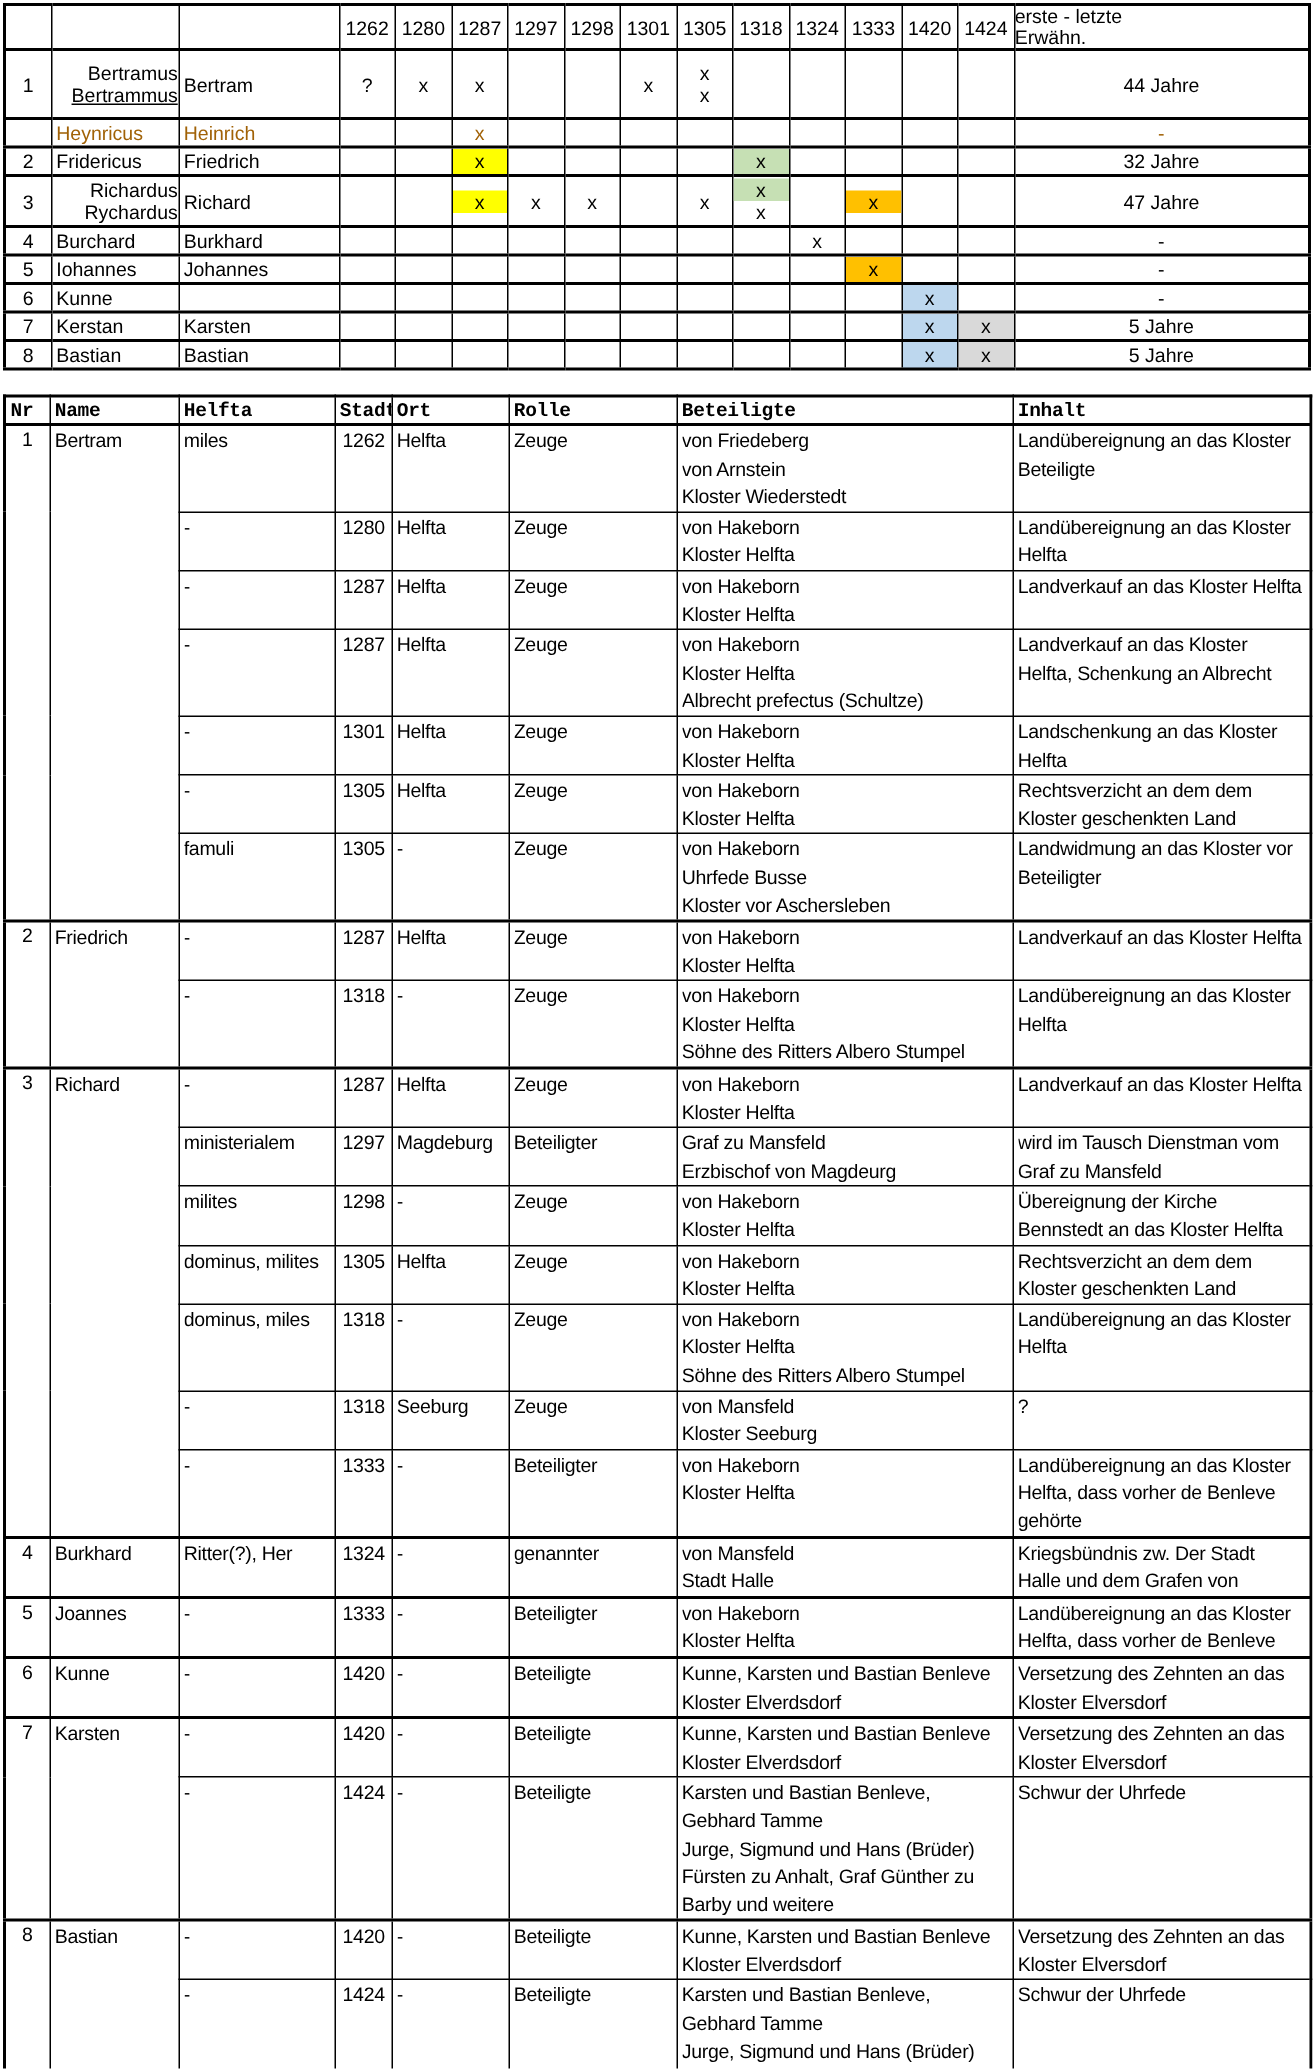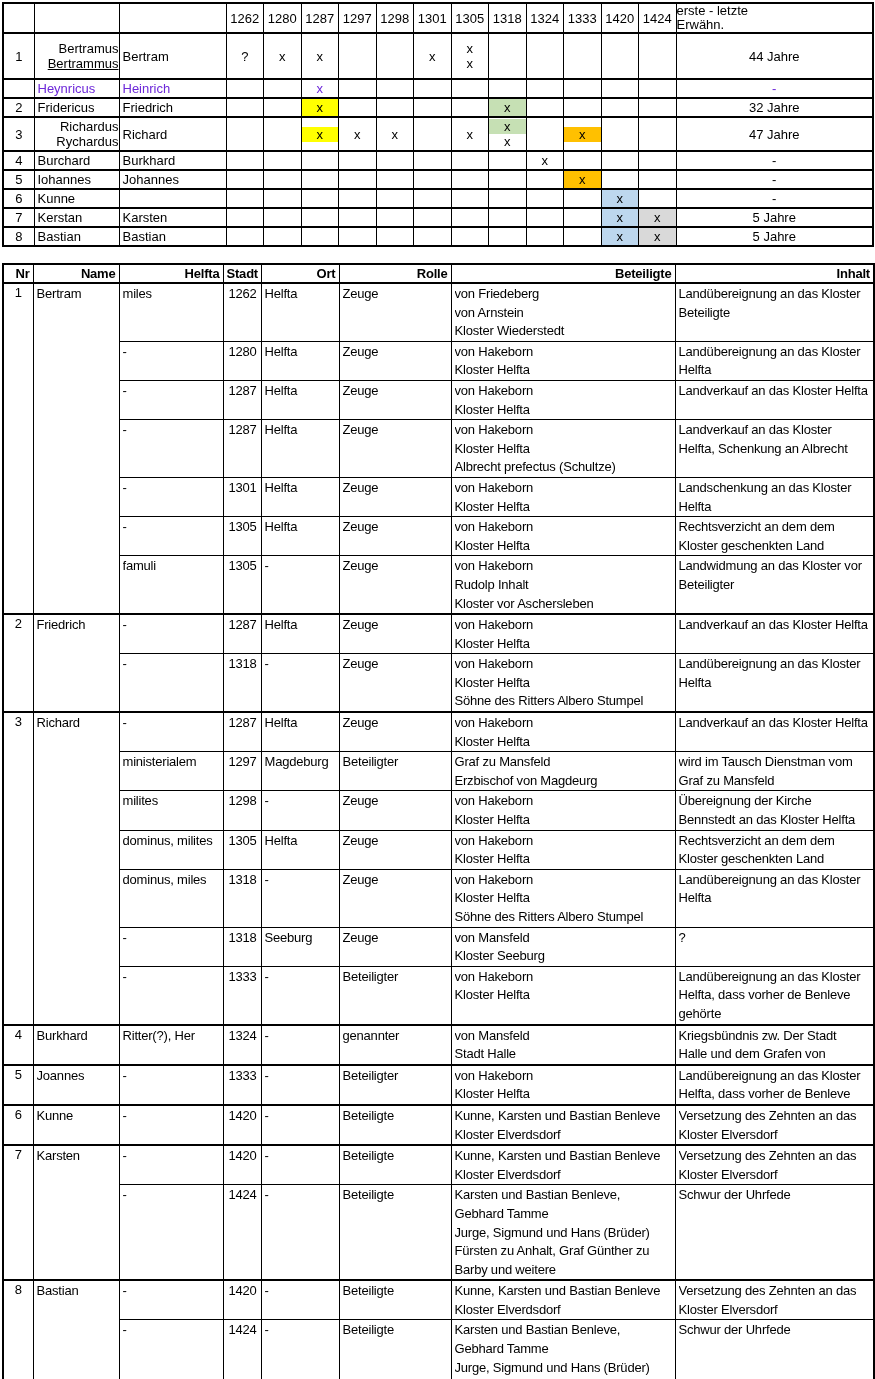--- a/index.html
+++ b/index.html
@@ -8,32 +8,32 @@
   table{border-collapse:collapse;table-layout:fixed;}
 
   
   #matrix{width:871px;margin:2px 0 0 2px;border:2px solid #000;}
   #matrix td{border:1px solid #000;border-top-width:2px;border-bottom-width:2px;
              padding:0;overflow:hidden;vertical-align:middle;}
   #matrix td.yh{text-align:center;}
   #matrix td.c{text-align:center;}
   #matrix td.lt{padding-left:3px;text-align:left;}
   #matrix tr.hdr{height:30px;}
-  #matrix tr.grey{color:#6d28d9;}
+  #matrix tr.grey{color:#a16207;}
   .halves{display:flex;flex-direction:column;}
   .half{flex:1;display:flex;align-items:center;justify-content:center;}
   .half.hl{justify-content:flex-end;padding-left:19px;}
   .sphd div{text-align:left;line-height:14px;}
 
   
   #detail{width:871px;margin:16px 0 0 2px;border:2px solid #000;}
   #detail td,#detail th{border:1px solid #000;vertical-align:top;
                         padding:1px 3px 0 3px;overflow:hidden;letter-spacing:-0.2px;}
-  #detail th{font-weight:bold;text-align:right;height:16px;line-height:16px;
-             border-bottom:2px solid #000;}
+  #detail th{font-weight:bold;text-align:left;height:16px;line-height:16px;
+             border-bottom:2px solid #000;font-family:Liberation Mono, monospace;}
   #detail tr.gstart td{border-top:2px solid #000;}
   #detail td .line{line-height:18.6px;white-space:nowrap;overflow:hidden;}
   #detail td.cnum{text-align:center;}
   #detail td.jahr{text-align:right;padding-right:4px;}
 </style>
 </head>
 <body>
 
 <div>
 
@@ -578,21 +578,21 @@
             <div class="line">1305</div>
           </td>
           <td>
             <div class="line">-</div>
           </td>
           <td>
             <div class="line">Zeuge</div>
           </td>
           <td>
             <div class="line">von Hakeborn</div>
-            <div class="line">Rudolp Inhalt</div>
+            <div class="line">Uhrfede Busse</div>
             <div class="line">Kloster vor Aschersleben</div>
           </td>
           <td>
             <div class="line">Landwidmung an das Kloster vor</div>
             <div class="line">Beteiligter</div>
           </td>
         </tr>
         <tr class="gstart">
           <td class="cnum" rowspan="2">2</td>
           <td rowspan="2">

